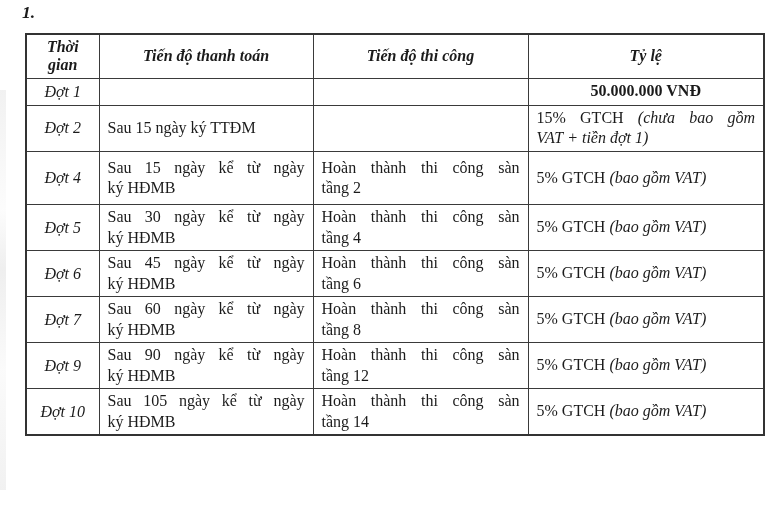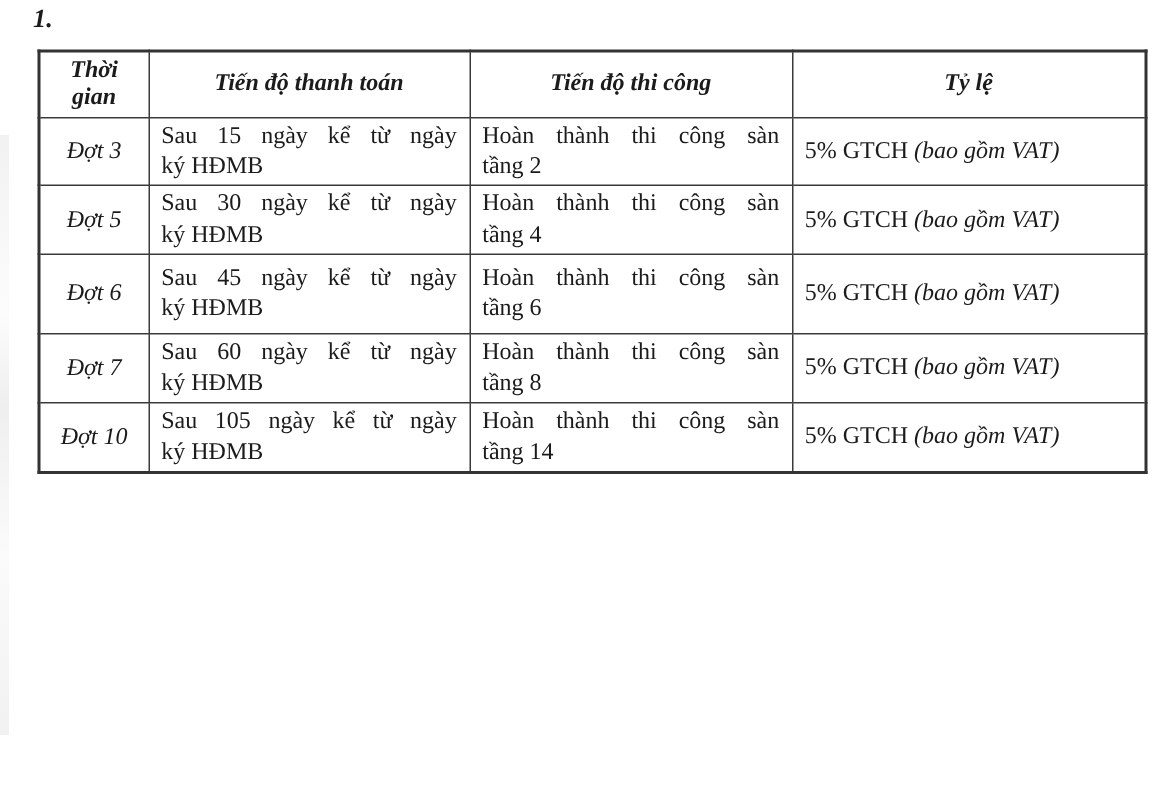--- a/index.html
+++ b/index.html
@@ -112,21 +112,33 @@
     <thead>
       <tr>
           <th>Thời gian</th>
           <th>Tiến độ thanh toán</th>
           <th>Tiến độ thi công</th>
           <th>Tỷ lệ</th>
         </tr>
     </thead>
     <tbody>
         <tr>
-          <td class="period">Đợt 3</td>
+          <td class="period">Đợt 1</td>
+          <td class="payment"></td>
+          <td class="construction"></td>
+          <td class="rate rate-strong"><span>50.000.000 VNĐ</span></td>
+        </tr>
+        <tr>
+          <td class="period">Đợt 2</td>
+          <td class="payment">Sau 15 ngày ký TTĐM</td>
+          <td class="construction"></td>
+          <td class="rate"><span>15% GTCH</span> <span class="note">(chưa bao gồm VAT&nbsp;+&nbsp;tiền&nbsp;đợt&nbsp;1)</span></td>
+        </tr>
+        <tr>
+          <td class="period">Đợt 4</td>
           <td class="payment">Sau 15 ngày kể từ ngày ký&nbsp;HĐMB</td>
           <td class="construction">Hoàn thành thi công sàn tầng&nbsp;2</td>
           <td class="rate"><span>5% GTCH</span> <span class="note">(bao gồm VAT)</span></td>
         </tr>
         <tr>
           <td class="period">Đợt 5</td>
           <td class="payment">Sau 30 ngày kể từ ngày ký&nbsp;HĐMB</td>
           <td class="construction">Hoàn thành thi công sàn tầng&nbsp;4</td>
           <td class="rate"><span>5% GTCH</span> <span class="note">(bao gồm VAT)</span></td>
         </tr>
@@ -136,20 +148,26 @@
           <td class="construction">Hoàn thành thi công sàn tầng&nbsp;6</td>
           <td class="rate"><span>5% GTCH</span> <span class="note">(bao gồm VAT)</span></td>
         </tr>
         <tr>
           <td class="period">Đợt 7</td>
           <td class="payment">Sau 60 ngày kể từ ngày ký&nbsp;HĐMB</td>
           <td class="construction">Hoàn thành thi công sàn tầng&nbsp;8</td>
           <td class="rate"><span>5% GTCH</span> <span class="note">(bao gồm VAT)</span></td>
         </tr>
         <tr>
+          <td class="period">Đợt 9</td>
+          <td class="payment">Sau 90 ngày kể từ ngày ký&nbsp;HĐMB</td>
+          <td class="construction">Hoàn thành thi công sàn tầng&nbsp;12</td>
+          <td class="rate"><span>5% GTCH</span> <span class="note">(bao gồm VAT)</span></td>
+        </tr>
+        <tr>
           <td class="period">Đợt 10</td>
           <td class="payment">Sau 105 ngày kể từ ngày ký&nbsp;HĐMB</td>
           <td class="construction">Hoàn thành thi công sàn tầng&nbsp;14</td>
           <td class="rate"><span>5% GTCH</span> <span class="note">(bao gồm VAT)</span></td>
         </tr>
       </tbody>
   </table>
 </div>
 
 </body></html>

